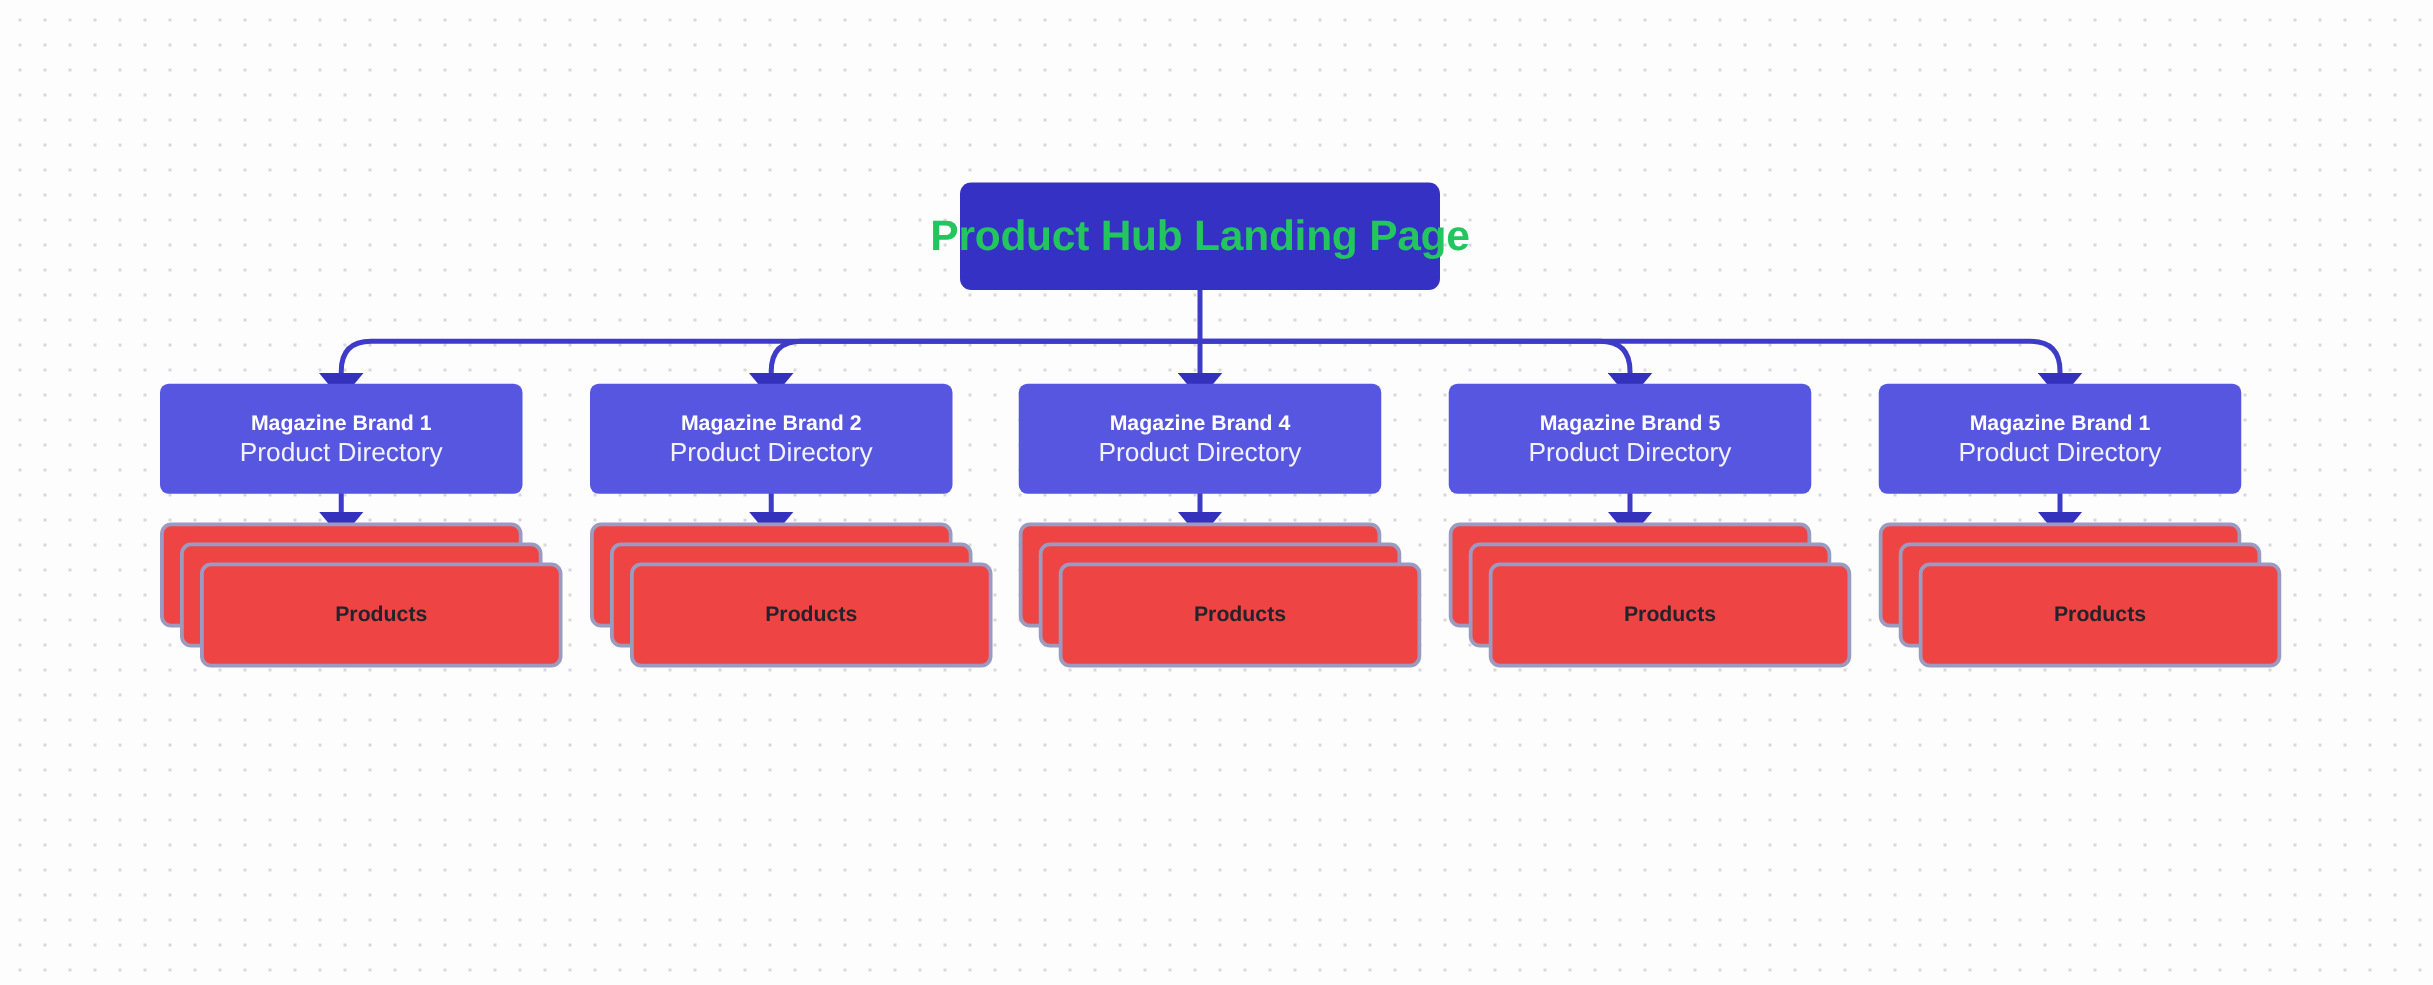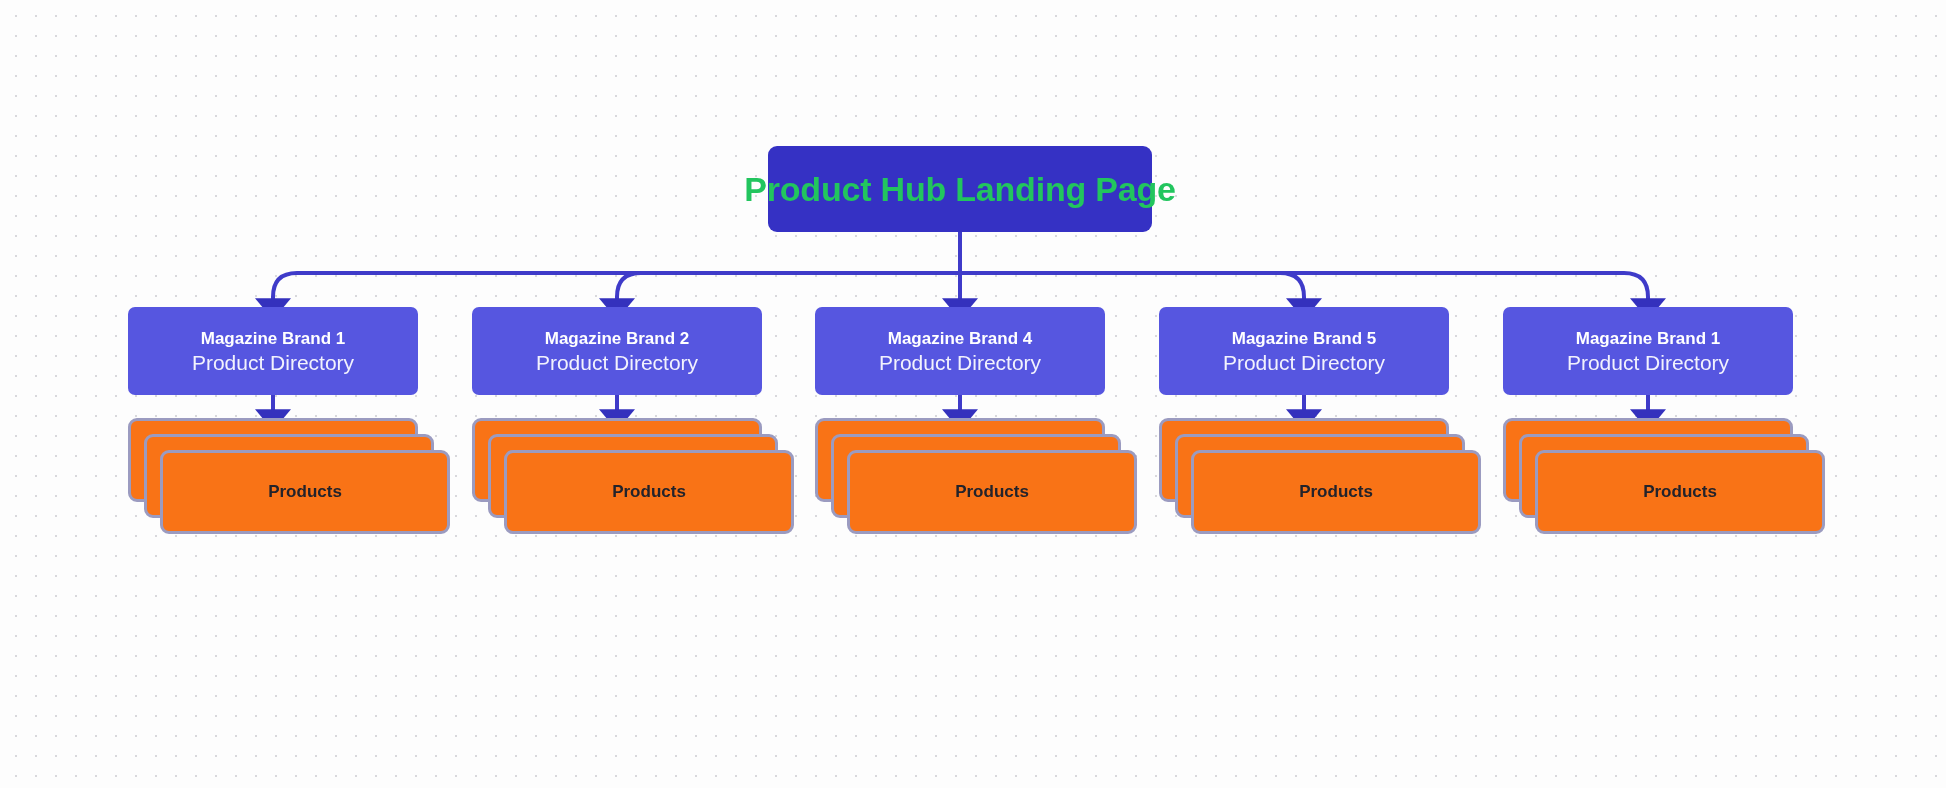--- a/index.html
+++ b/index.html
@@ -91,21 +91,21 @@
   .products-stack {
     position: absolute;
     top: 418px;
     width: 324px;
     height: 116px;
   }
   .products-card {
     position: absolute;
     width: 290px;
     height: 84px;
-    background: #f97316;
+    background: #ef4444;
     border: 3px solid #9b9bc0;
     border-radius: 9px;
     box-sizing: border-box;
   }
   .products-card.back {
     left: 0;
     top: 0;
   }
   .products-card.mid {
     left: 16px;

